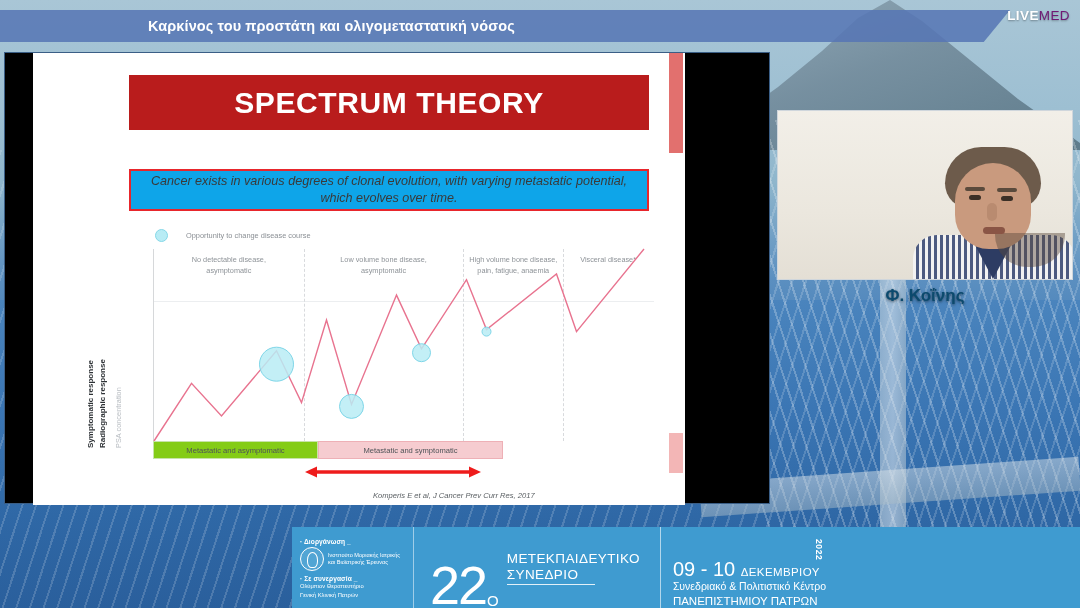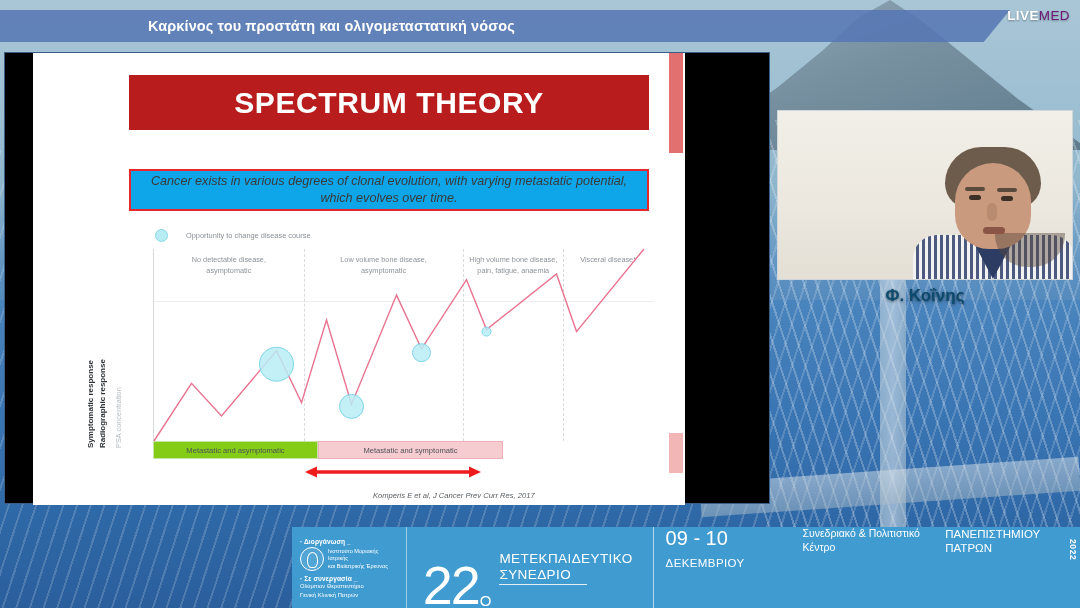--- a/index.html
+++ b/index.html
@@ -224,21 +224,21 @@
   .f-cong .l2{font-size:13.5px;color:#ffffff;letter-spacing:.4px;border-bottom:1px solid rgba(255,255,255,.85);padding-bottom:2px;width:88px;}
 
   .f-brand{
     display:flex;flex-direction:column;justify-content:center;padding-left:10px;
     border-right:1px solid rgba(255,255,255,.6);padding-right:10px;
   }
   .f-brand .b1{font-size:26px;color:#ffffff;letter-spacing:2px;line-height:1.02;}
   .f-brand .b2{font-size:22px;color:#ffffff;letter-spacing:.4px;line-height:1.05;}
 
   .f-when{
-    display:flex;flex-direction:row;justify-content:flex-end;padding-left:12px;position:relative;
+    display:flex;flex-direction:column;justify-content:flex-end;padding-left:12px;position:relative;
   }
   .f-when .d1{font-size:20px;color:#ffffff;line-height:1.1;}
   .f-when .d1 .mo{font-size:11.5px;letter-spacing:.4px;}
   .f-when .d2{font-size:10.5px;color:#ffffff;line-height:1.3;}
   .f-when .d3{font-size:11.5px;color:#ffffff;line-height:1.25;}
   .f-year{
     position:absolute;right:2px;top:12px;font-size:8.5px;color:#ffffff;font-weight:bold;
     writing-mode:vertical-rl;letter-spacing:.6px;
   }
 </style>

